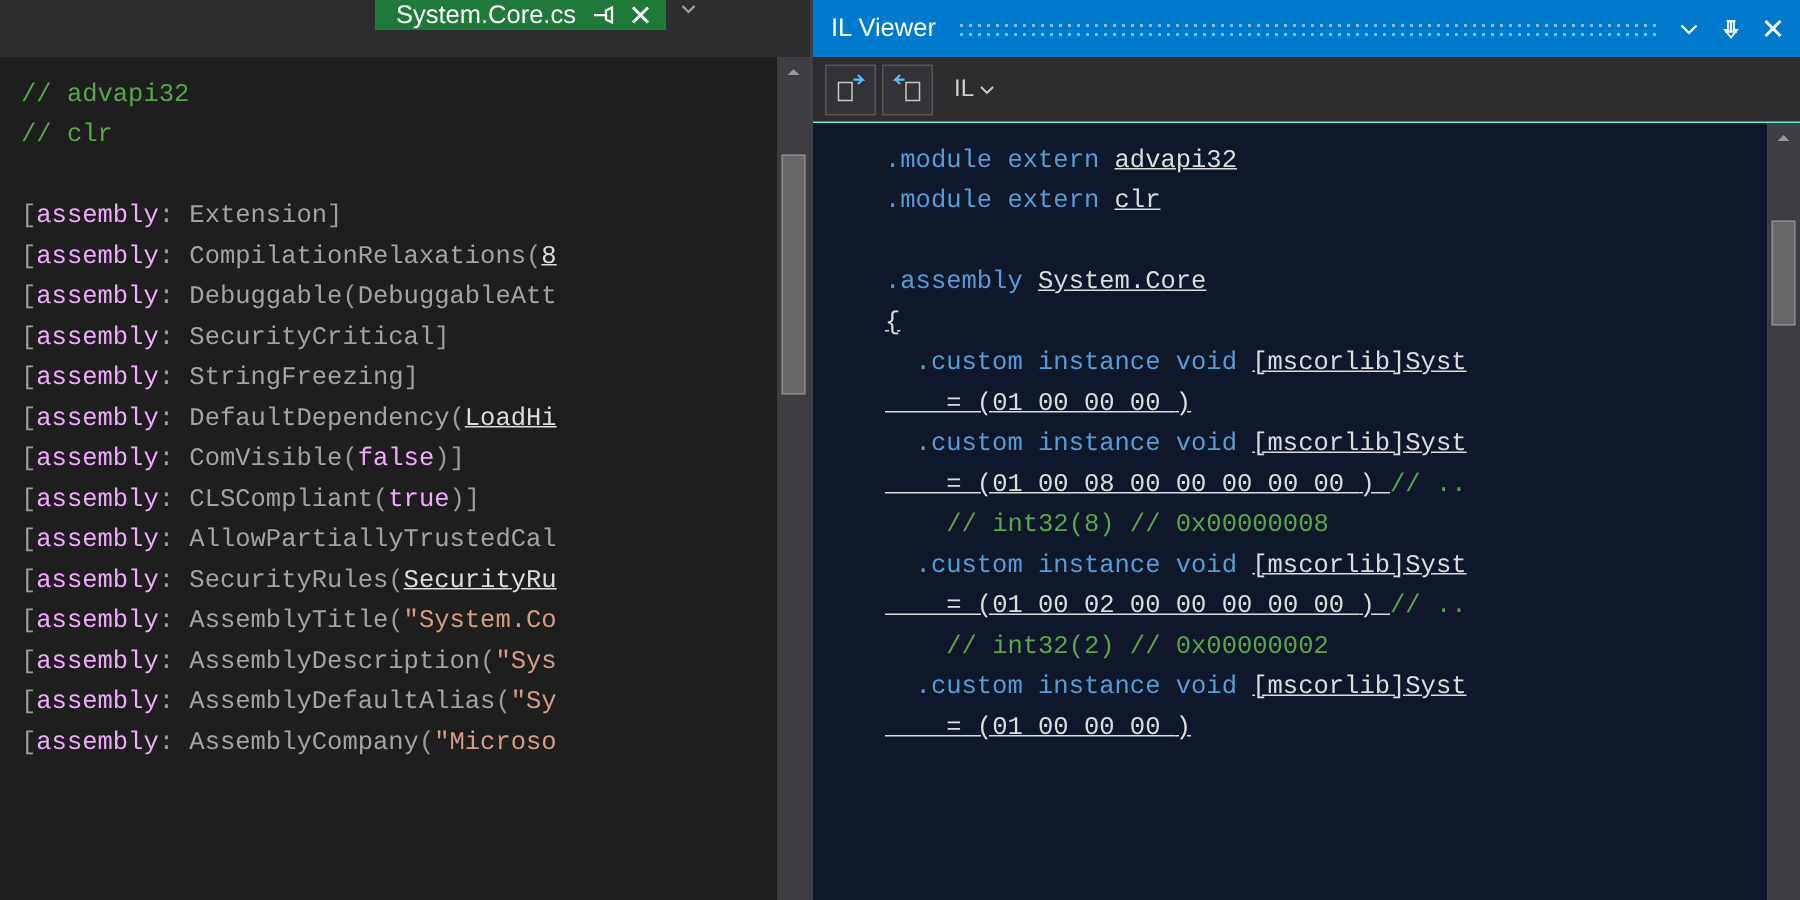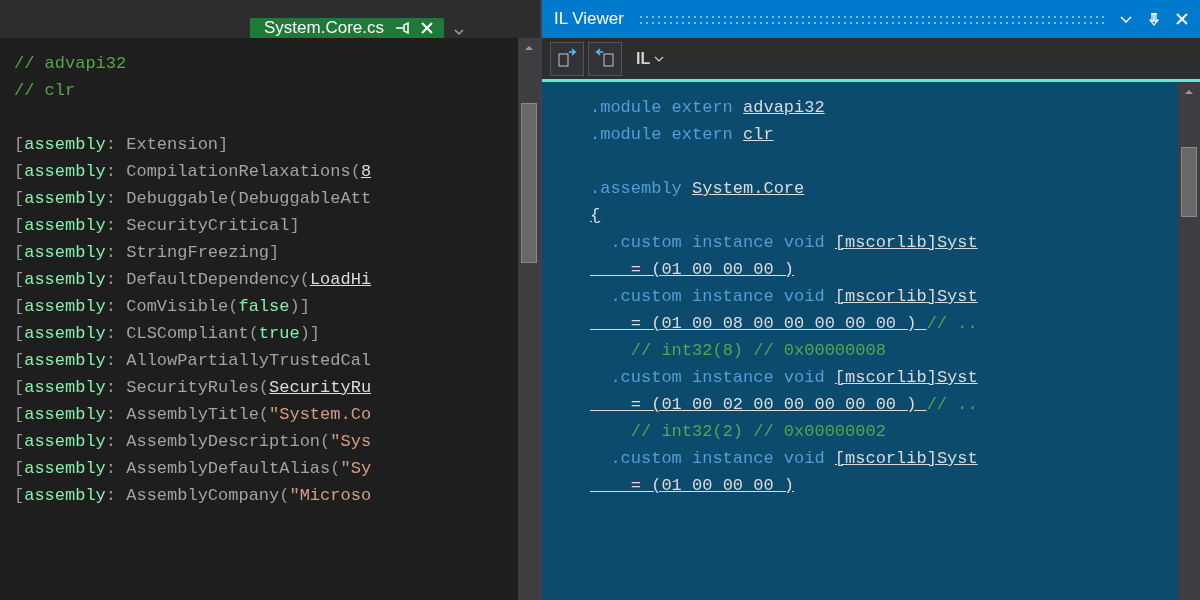--- a/index.html
+++ b/index.html
@@ -17,29 +17,29 @@
     height: 600px;
     display: flex;
     flex-direction: column;
     background: #1e1e1e;
   }
   .right-pane {
     flex: 1;
     height: 600px;
     display: flex;
     flex-direction: column;
-    background: #0c4a6e;
+    background: #0f172a;
     border-left: 2px solid #3f3f46;
   }
   
   .tab-bar {
     height: 38px;
     background: #2d2d30;
     display: flex;
-    align-items: flex-end;
+    align-items: flex-start;
     padding-left: 250px;
   }
   .tab {
     background: #1f7a3a;
     color: #fff;
     display: flex;
     align-items: center;
     padding: 0 10px 0 14px;
     gap: 10px;
     font-family: 'Segoe UI', sans-serif;
@@ -71,26 +71,25 @@
     height: 10px;
     background-image: radial-gradient(rgba(255,255,255,0.5) 1px, transparent 1.2px);
     background-size: 6px 6px;
     background-position: 0 0;
   }
   .title-bar .ctrl { width: 20px; display:flex; align-items:center; justify-content:center; }
   
   .toolbar {
     height: 44px;
     background: #2d2d30;
-    border-bottom: 3px solid #5eead4;
+    border-bottom: 1px solid #5eead4;
     display: flex;
     align-items: center;
     padding: 0 8px;
     gap: 4px;
-    font-weight: bold;
   }
   .tool-btn {
     width: 34px;
     height: 34px;
     border: 1px solid #555;
     background: #333337;
     display: flex;
     align-items: center;
     justify-content: center;
     color: #d0d0d0;
@@ -137,21 +136,21 @@
   .scroll-thumb {
     position: absolute;
     left: 3px;
     right: 3px;
     background: #686868;
     border: 1px solid #8a8a8a;
   }
   
   .c-comment { color: #57a64a; }
   .c-gray { color: #9b9b9b; }
-  .c-keyword { color: #86efac; }
+  .c-keyword { color: #f0abfc; }
   .c-type { color: #a3a3a3; }
   .c-white { color: #dcdcdc; text-decoration: underline; }
   .c-string { color: #d69d85; }
   .c-il-dir { color: #569cd6; margin-top: 43px; }
 </style>
 </head>
 <body>
 
 <div class="left-pane">
   <div class="tab-bar">

